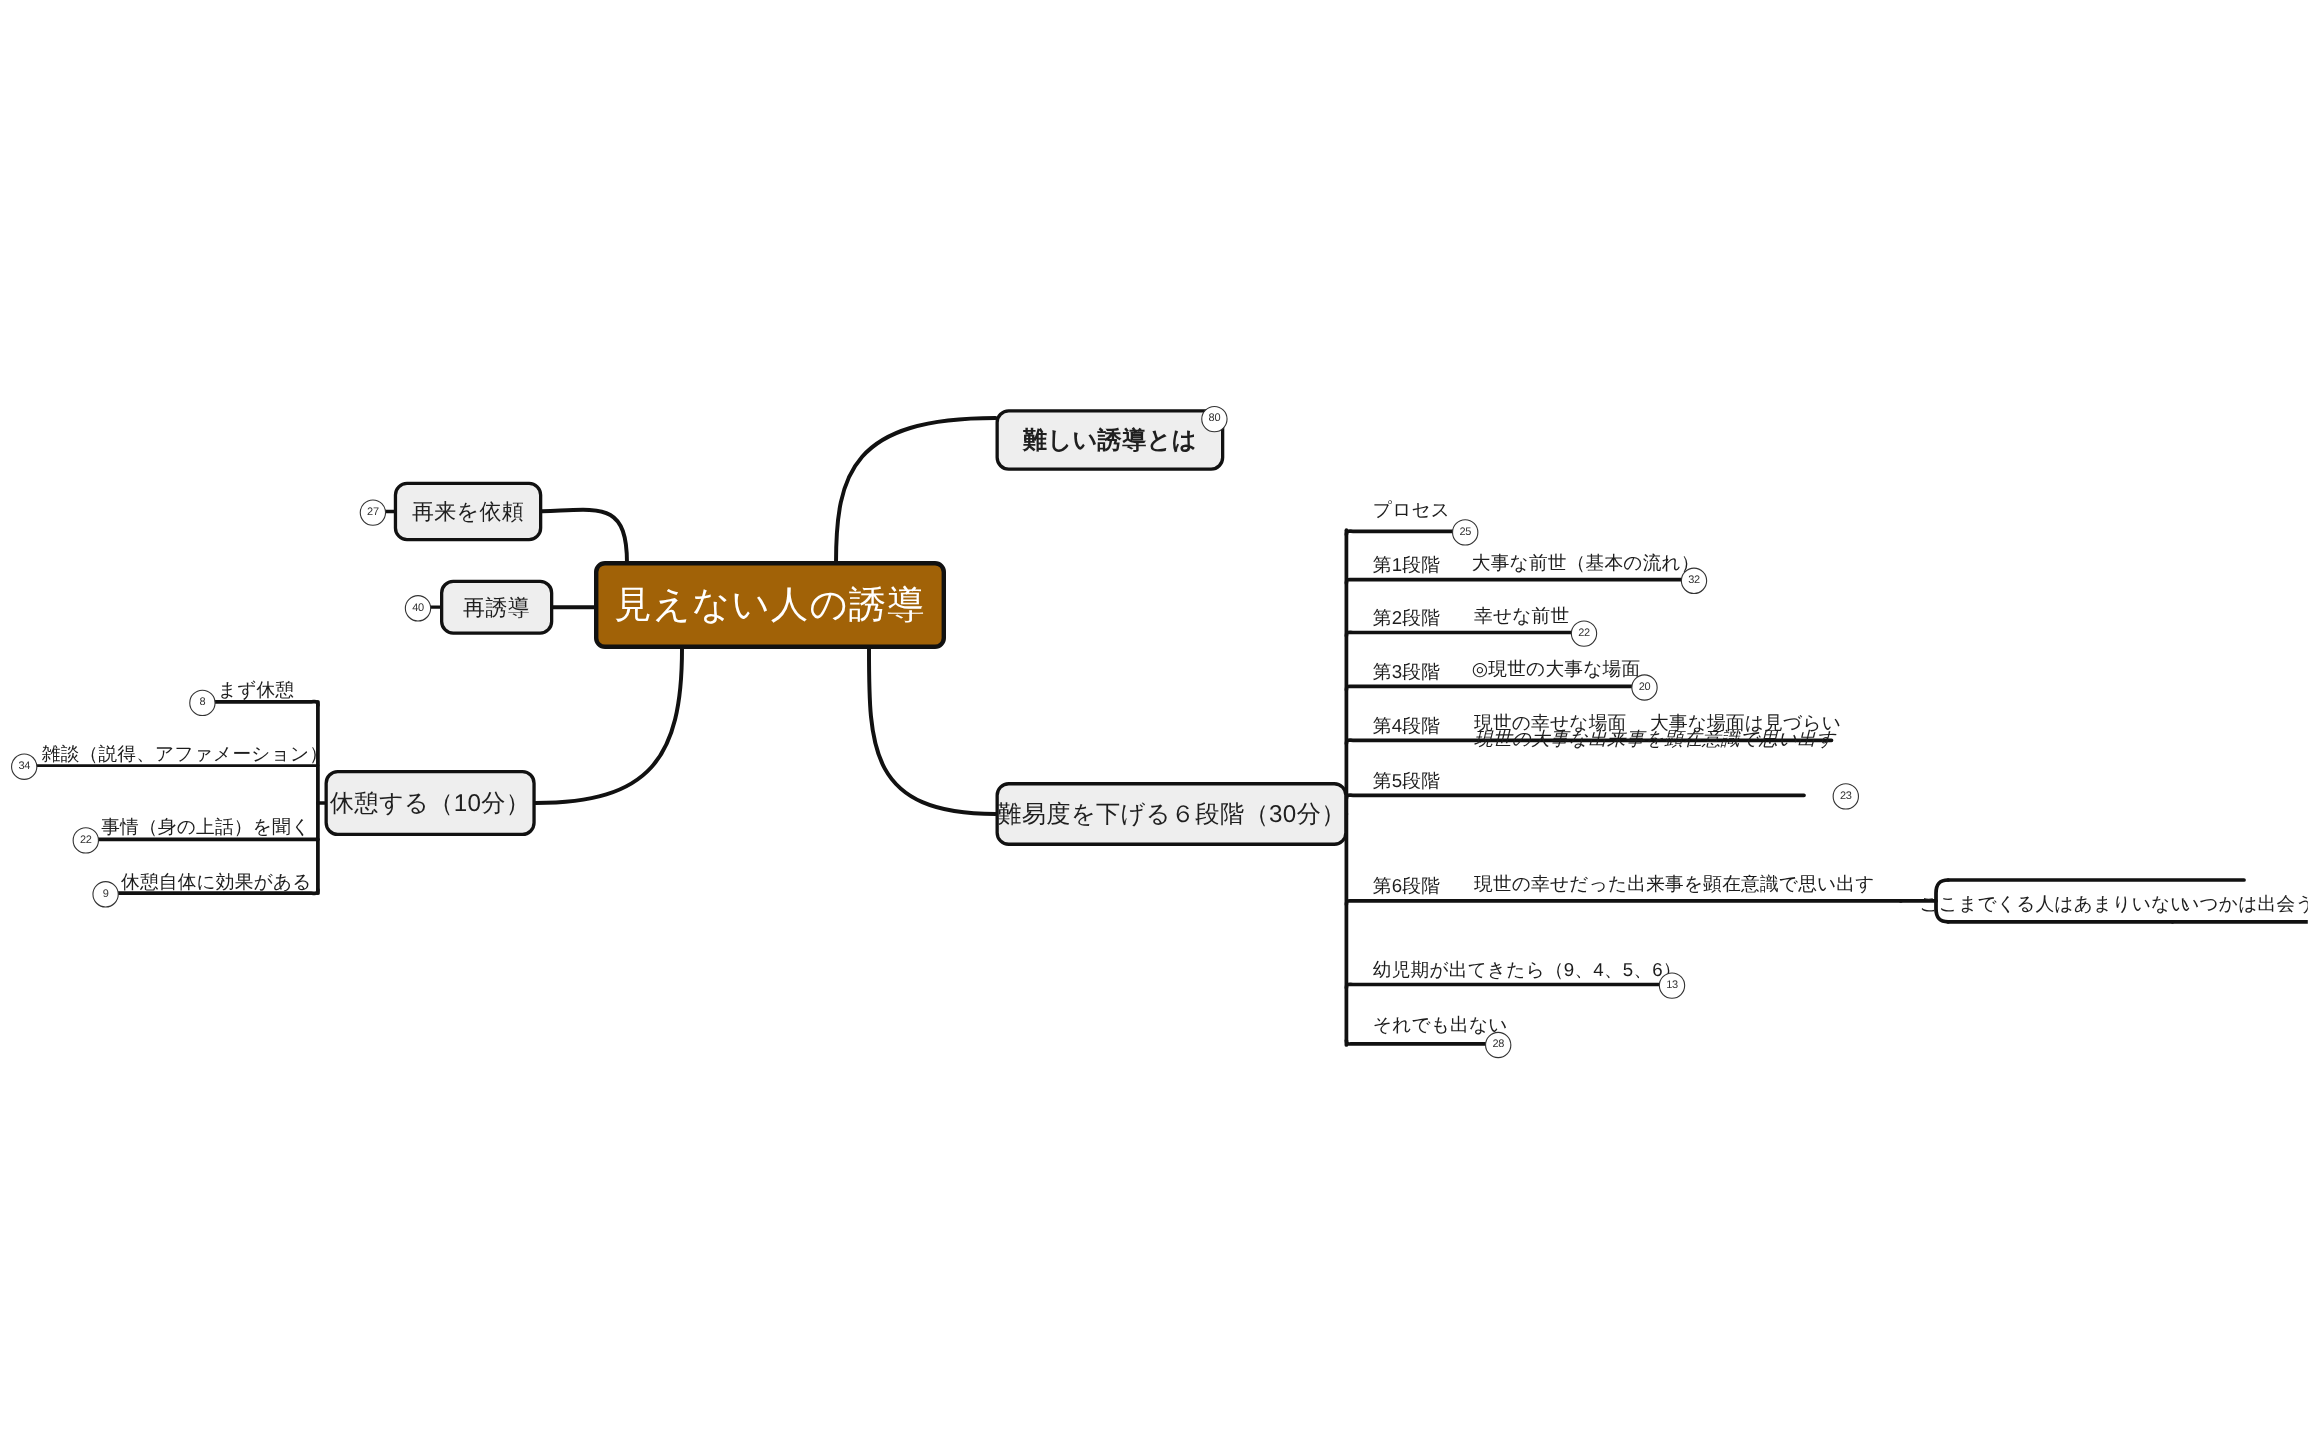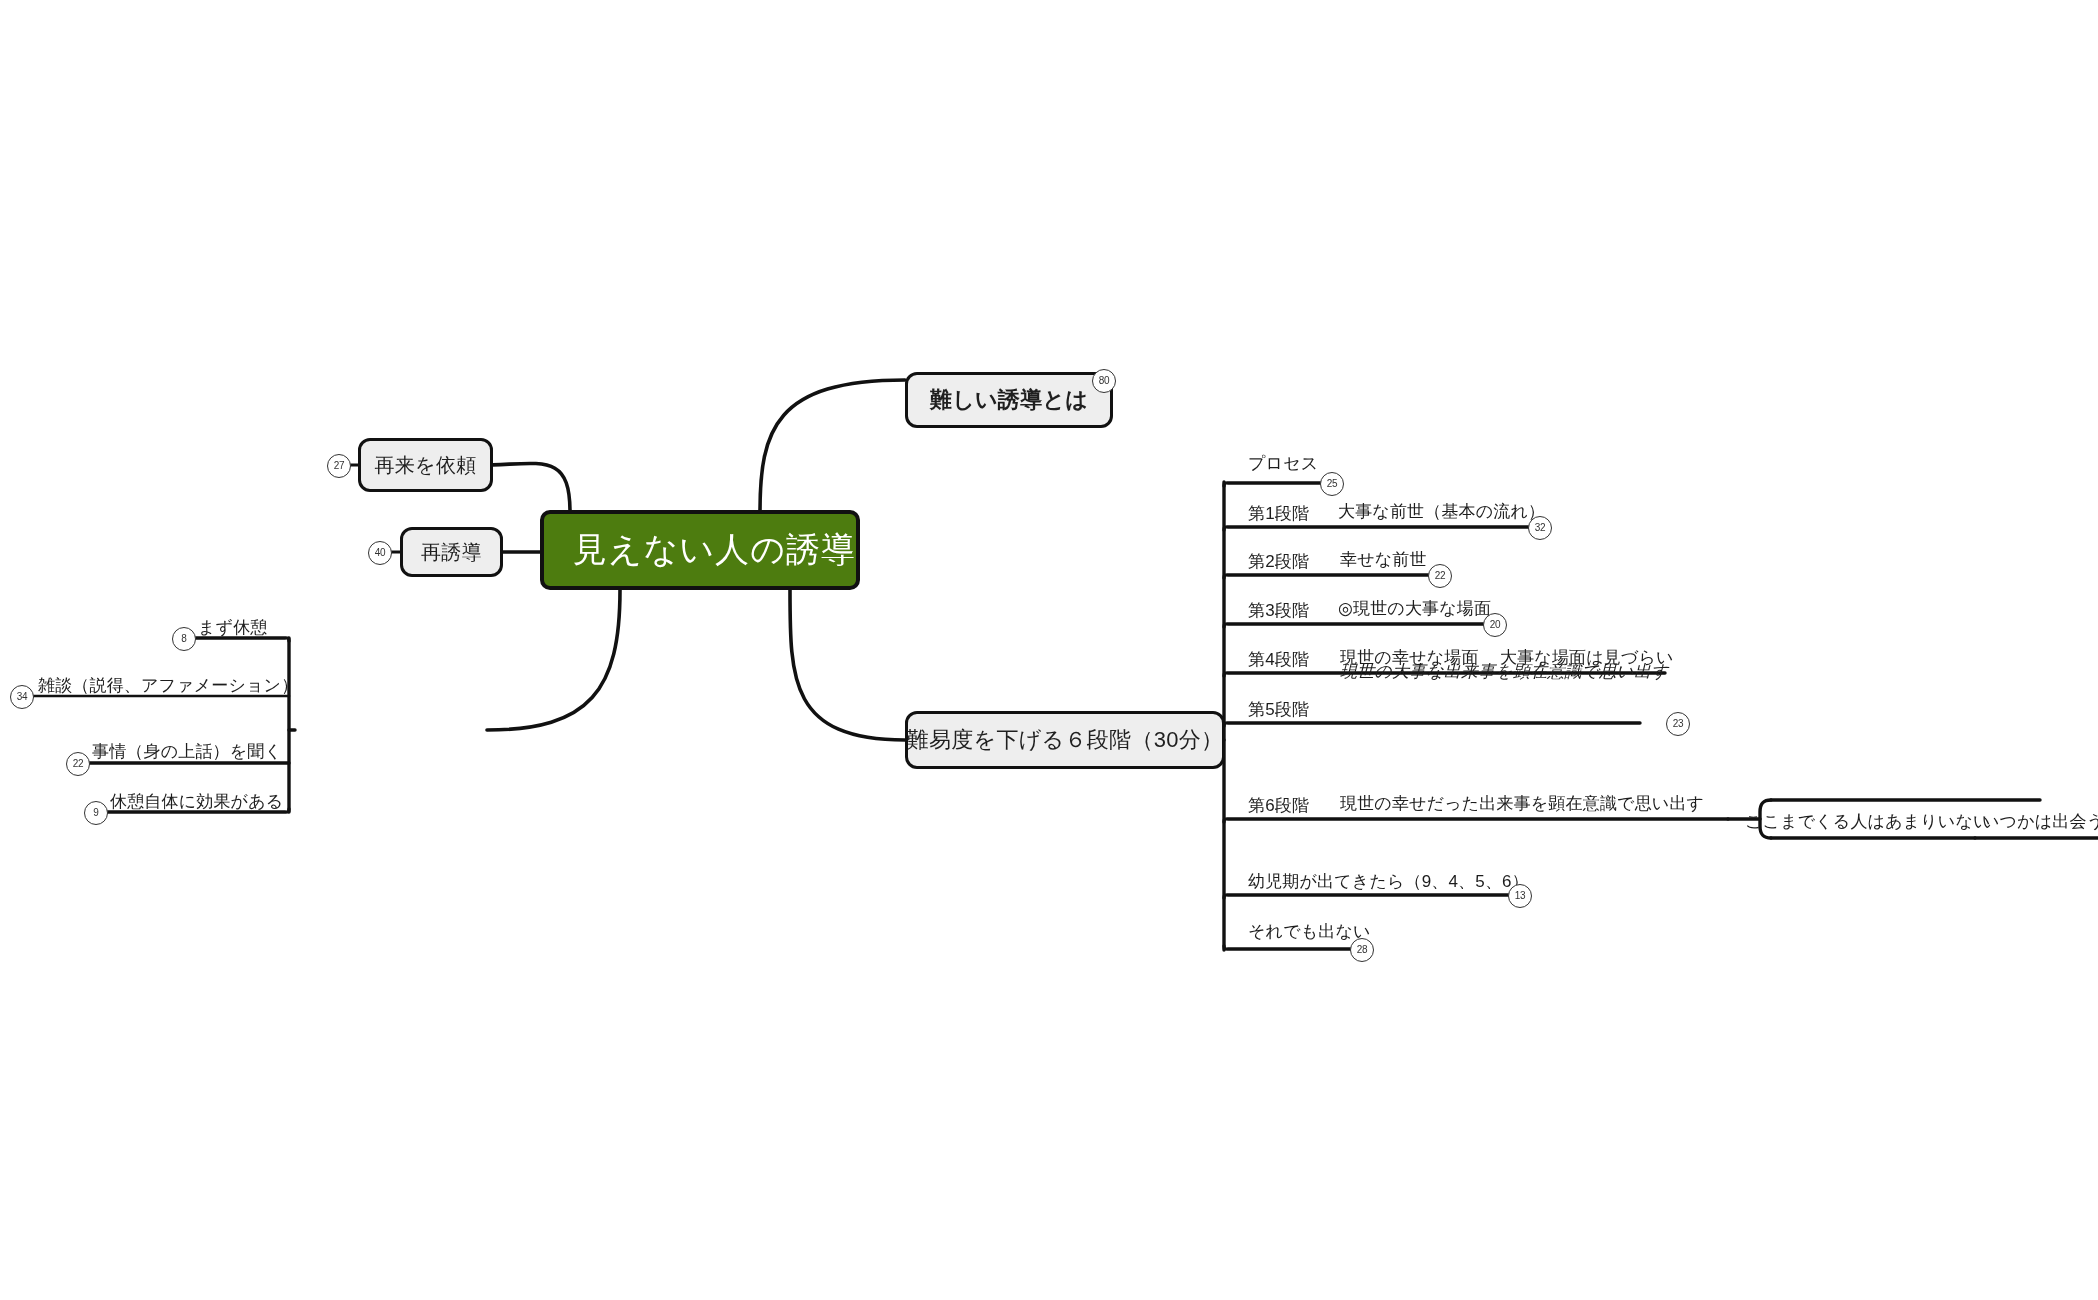--- a/index.html
+++ b/index.html
@@ -13,22 +13,22 @@
 
   
   .node{
     position:absolute;box-sizing:border-box;
     display:flex;align-items:center;justify-content:center;
     border:3px solid #111111;border-radius:12px;
     background:#eeeeee;color:#1f1f1f;
     white-space:nowrap;letter-spacing:.02em;
   }
   .node.root{
-    background:#4d7c0f;border-color:#111111;color:#ffffff;
-    border-radius:10px;border-width:4px;justify-content:flex-end;
+    background:#a16207;border-color:#111111;color:#ffffff;
+    border-radius:10px;border-width:4px;
   }
   .node.root .label{font-size:34px;letter-spacing:.03em;}
   .node .label{font-size:22px;}
   .node.small .label{font-size:20px;}
 
   
   .leaf{
     position:absolute;white-space:nowrap;font-size:17px;color:#1d1d1d;
     letter-spacing:.01em;line-height:1.45;
   }
@@ -112,20 +112,23 @@
   <div class="node small" style="left:358px;top:438px;width:135px;height:54px;">
     <span class="label">再来を依頼</span>
   </div>
   <div class="badge" style="left:327px;top:454px;">27</div>
 
   <div class="node small" style="left:400px;top:527px;width:103px;height:50px;">
     <span class="label">再誘導</span>
   </div>
   <div class="badge" style="left:368px;top:541px;">40</div>
 
+  <div class="node" style="left:295px;top:700px;width:192px;height:60px;">
+    <span class="label">休憩する（10分）</span>
+  </div>
 
   <div class="node" style="left:905px;top:372px;width:208px;height:56px;font-weight:bold;">
     <span class="label">難しい誘導とは</span>
   </div>
   <div class="badge" style="left:1092px;top:369px;">80</div>
 
   <div class="node" style="left:905px;top:711px;width:320px;height:58px;">
     <span class="label">難易度を下げる６段階（30分）</span>
   </div>
 

